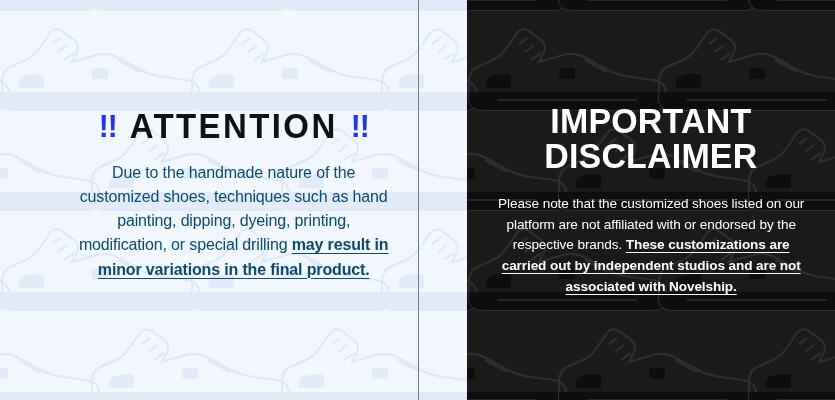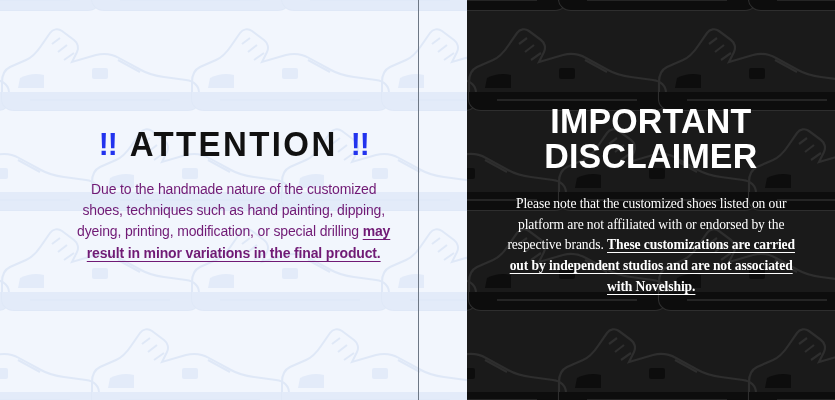--- a/index.html
+++ b/index.html
@@ -93,29 +93,29 @@
     color: #ffffff;
     line-height: 1.02;
     margin-bottom: 20px;
     transform: scaleX(0.97);
   }
   .heading-disclaimer .line { display: block; }
 
   
   .body-light {
     font-family: "Liberation Sans", sans-serif;
-    font-size: 14px;
+    font-size: 16px;
     line-height: 1.52;
-    color: #701a75;
+    color: #0c4a6e;
     letter-spacing: -0.15px;
     max-width: 320px;
     margin: 8px auto;
   }
   .body-dark {
-    font-family: Liberation Serif, serif;
+    font-family: Liberation Sans, sans-serif;
     font-size: 13.6px;
     line-height: 1.52;
     color: #ffffff;
     letter-spacing: -0.1px;
     max-width: 330px;
     margin: 0 auto;
   }
 
   .emph {
     font-weight: 700;

